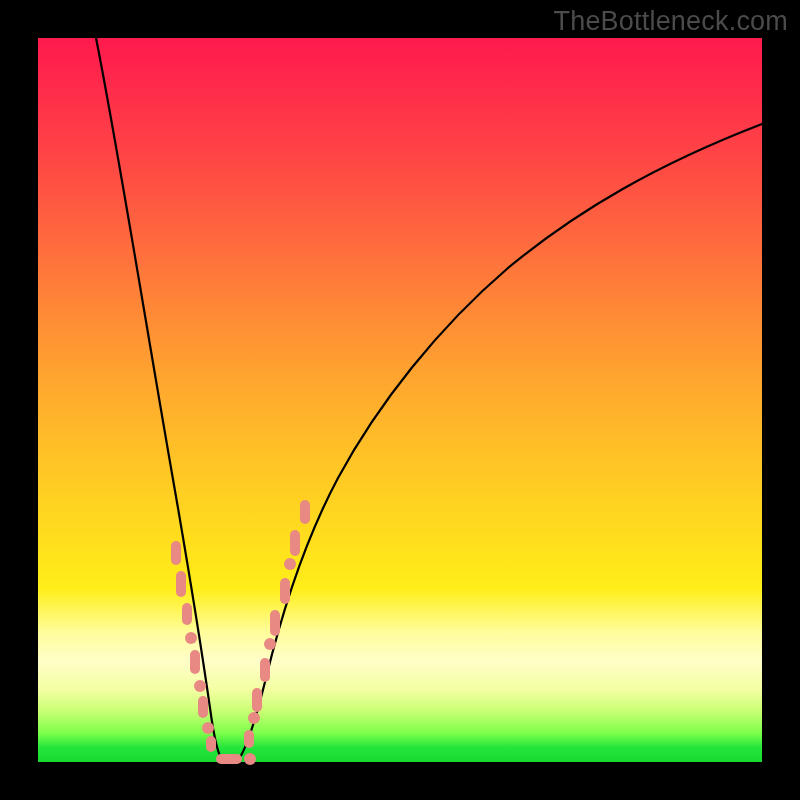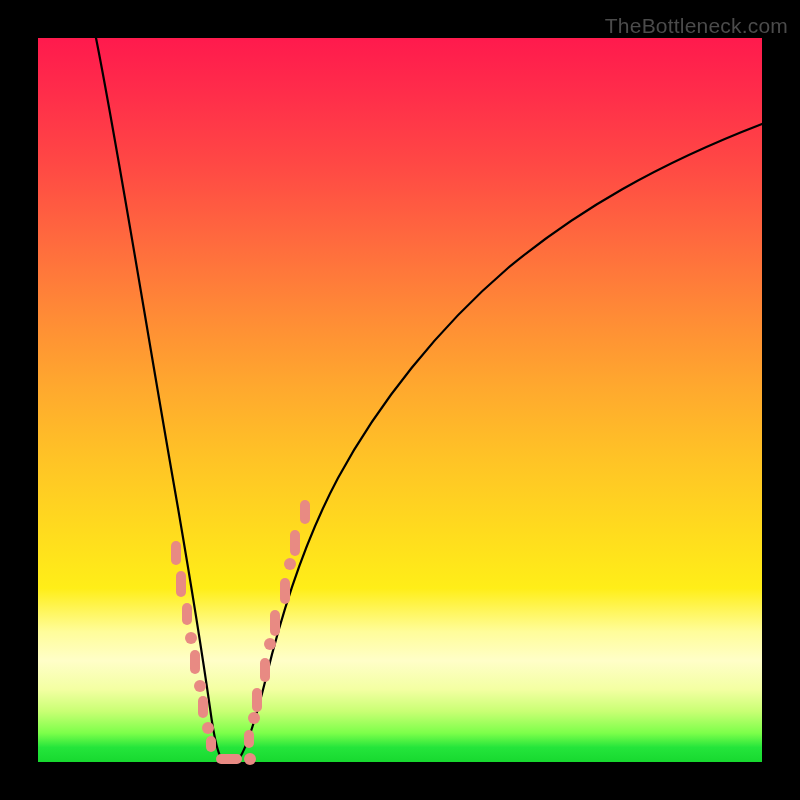--- a/index.html
+++ b/index.html
@@ -41,24 +41,24 @@
       #fffec8 86%,
       #f3ffa2 90%,
       #c9ff74 93%,
       #7dff4a 96%,
       #24e53b 98%,
       #17d92f 100%
     );
   }
   .watermark {
     position: absolute;
-    top: 14px;
+    top: 6px;
     right: 12px;
     color: #4b4b4b;
-    font-size: 21px;
+    font-size: 27px;
     font-weight: 500;
     letter-spacing: 0.2px;
   }
   svg.curve {
     position: absolute;
     left: 0;
     top: 0;
     width: 724px;
     height: 724px;
     overflow: visible;

